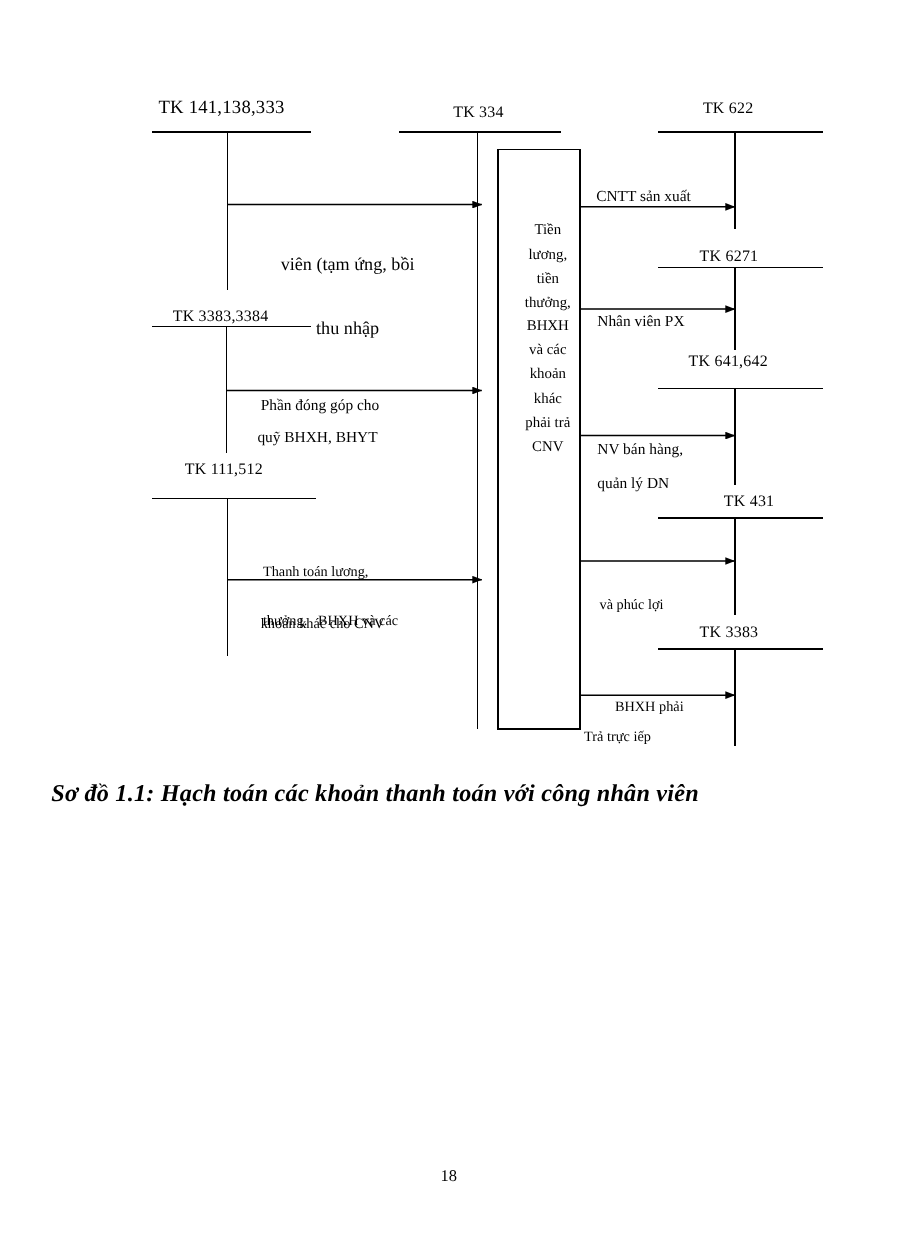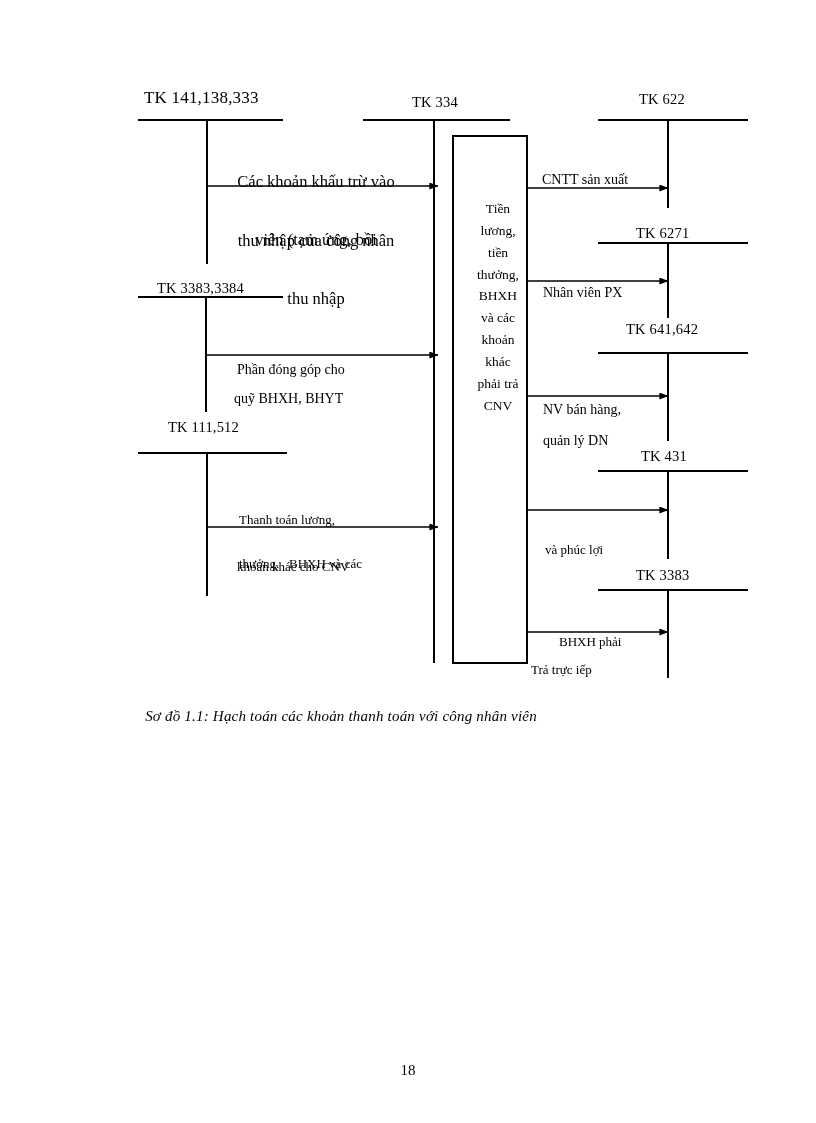--- a/index.html
+++ b/index.html
@@ -65,23 +65,23 @@
     line-height: 1.62;
     color: #000000;
   }
   #caption {
     position: absolute;
     left: 0;
     top: 708px;
     width: 682px;
     text-align: center;
     font-family: "Liberation Serif", "DejaVu Serif", serif;
-    font-weight: normal;
+    font-weight: bold;
     font-style: italic;
-    font-size: 15px;
+    font-size: 22px;
     letter-spacing: 0.2px;
     color: #000000;
   }
   #page-number {
     position: absolute;
     left: 0;
     top: 1062px;
     width: 816px;
     text-align: center;
     font-size: 15px;
@@ -156,24 +156,20 @@
     <div>thưởng,</div>
     <div>BHXH</div>
     <div>và các</div>
     <div>khoản</div>
     <div>khác</div>
     <div>phải trả</div>
     <div>CNV</div>
   </div>
 
   <div class="lbl acct" style="left:144px; top:88px; font-size:17px;">TK 141,138,333</div>
-  <div class="lbl flow big" style="left:212px; top:132px; width:208px;">
-    <div>Các khoản khấu trừ vào</div>
-    <div>thu nhập của công nhân</div>
-  </div>
   <div class="lbl flow big" style="left:212px; top:190px; width:208px;">
     <div>viên (tạm ứng, bồi</div>
     <div>thu nhập</div>
   </div>
 
   <div class="lbl acct" style="left:157px; top:280px;">TK 3383,3384</div>
   <div class="lbl flow left" style="left:237px; top:331px; width:200px;">
     <div>Phần đóng góp cho</div>
   </div>
   <div class="lbl flow left" style="left:234px; top:360px; width:200px;">
@@ -200,21 +196,21 @@
   </div>
 
   <div class="lbl acct" style="left:626px; top:321px;">TK 641,642</div>
   <div class="lbl flow left" style="left:543px; top:371px; width:130px;">
     <div>NV bán hàng,</div>
   </div>
   <div class="lbl flow left" style="left:543px; top:402px; width:130px;">
     <div>quản lý DN</div>
   </div>
 
-  <div class="lbl acct" style="left:641px; top:448px;">TK 431</div>
+  <div class="lbl acct" style="left:658px; top:448px;">TK 431</div>
   <div class="lbl flow left small" style="left:545px; top:514px; width:130px;">
     <div>và phúc lợi</div>
   </div>
 
   <div class="lbl acct" style="left:636px; top:567px;">TK 3383</div>
   <div class="lbl flow left small" style="left:559px; top:606px; width:130px;">
     <div>BHXH phải</div>
   </div>
   <div class="lbl flow left small" style="left:531px; top:634px; width:130px;">
     <div>Trả trực iếp</div>

